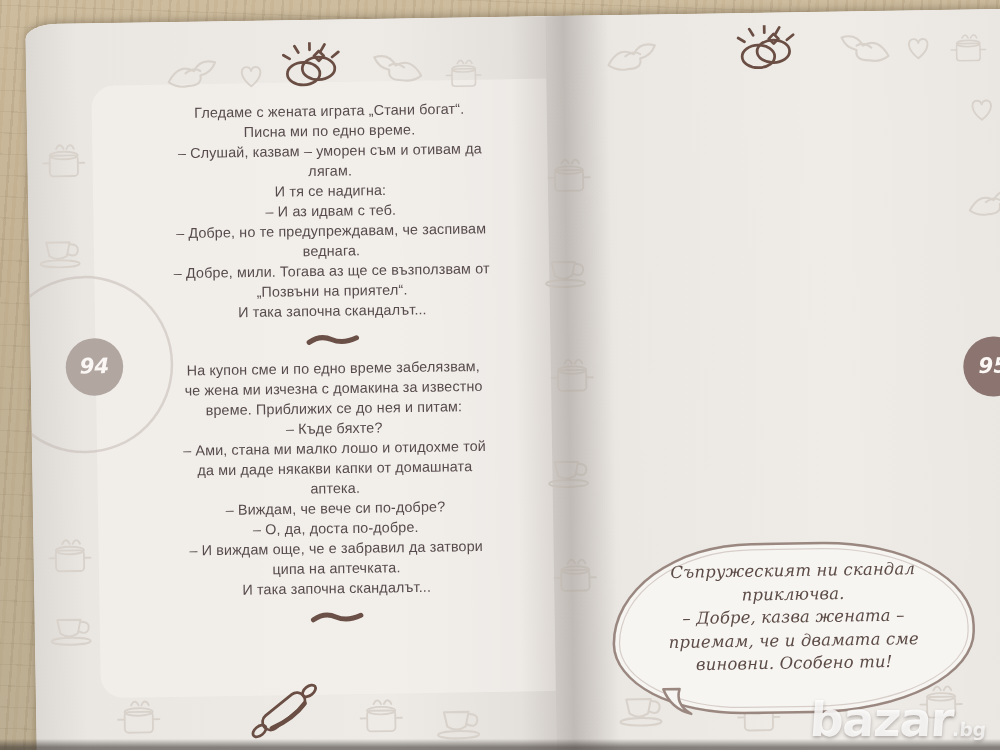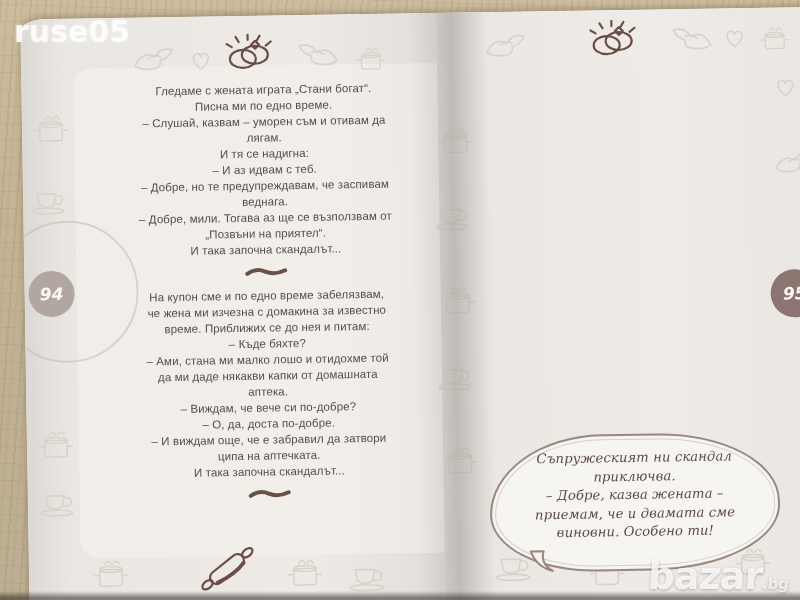--- a/index.html
+++ b/index.html
@@ -23,21 +23,21 @@
   .panel{position:absolute;background:rgba(245,242,239,.55);border-radius:18px;}
   .panel-left{left:52px;top:50px;width:352px;height:474px;padding:16px 14px 0;}
   .line{font-size:11.5px;line-height:16px;text-align:center;color:#574b4d;letter-spacing:.1px;}
   .divider{display:flex;justify-content:center;margin:9px 0 11px;}
   svg{display:block;}
   .ink{stroke:#6a4e44;fill:none;stroke-width:2.2;stroke-linecap:round;stroke-linejoin:round;}
   .doodle{stroke:#d8d2cb;fill:none;stroke-width:2;stroke-linecap:round;stroke-linejoin:round;position:absolute;z-index:1;}
   .ink-abs{position:absolute;z-index:2;}
   .badge{position:absolute;border-radius:50%;display:flex;align-items:center;justify-content:center;
     font-family:"DejaVu Sans",sans-serif;font-style:italic;font-weight:bold;color:#faf7f4;z-index:4;}
-  .badge-94{left:4px;top:252px;width:46px;height:46px;background:#b2a6a1;font-size:17px;}
+  .badge-94{left:28px;top:252px;width:46px;height:46px;background:#b2a6a1;font-size:17px;}
   .badge-95{left:746px;top:262px;width:48px;height:48px;background:#8c7470;font-size:17px;}
   .swirl{position:absolute;left:-28px;top:202px;width:138px;height:138px;border:2px solid rgba(196,186,178,.55);
     border-radius:50%;z-index:1;}
   .bubble{position:absolute;left:462px;top:424px;width:286px;height:120px;z-index:4;
     background:#f7f5f1;border:2px solid #9a8780;
     border-radius:48% 52% 55% 45% / 72% 62% 58% 52%;
     box-shadow:inset 0 0 0 3px rgba(247,245,241,1), inset 0 0 0 4px rgba(154,135,128,.35);
     padding-top:13px;}
   .bubble .line{font-family:"DejaVu Serif",serif;font-style:italic;font-size:13.2px;line-height:18.5px;color:#5c4b46;}
   .bubble-tail{position:absolute;left:498px;top:538px;z-index:4;}
@@ -247,17 +247,16 @@
     </div>
     <svg class="bubble-tail" width="30" height="26">
       <path d="M4 2 Q10 18 26 22 Q13 14 17 2 Z" fill="#f7f5f1" stroke="#9a8780" stroke-width="2" stroke-linejoin="round"></path>
     </svg>
 
     <div class="badge badge-95">95</div>
   </div>
 
   <div class="table-edge"></div>
 
-  <div class="wm-seller">ruse05</div>
   <div class="wm-site">
     <span class="big">bazar</span><span class="small">.bg</span>
   </div>
 </div>
 
 </body></html>

